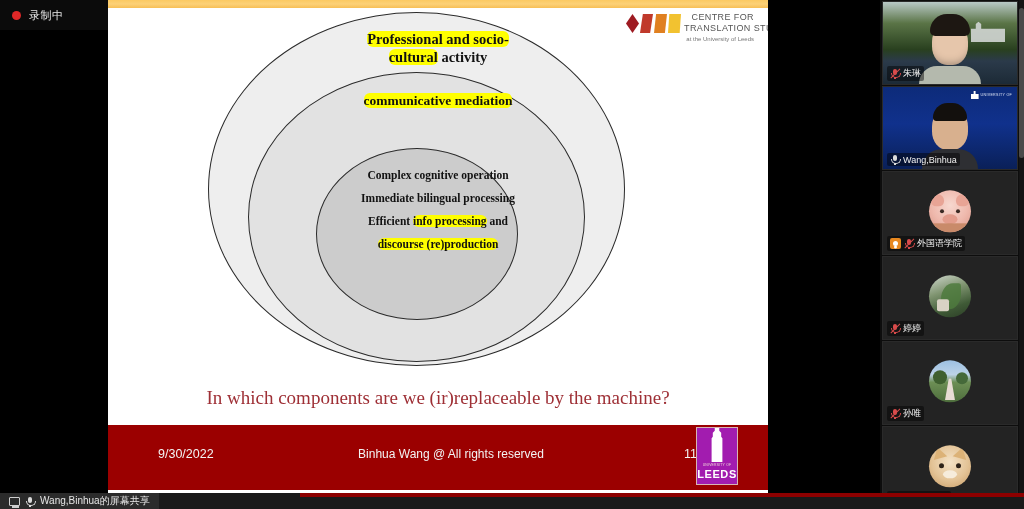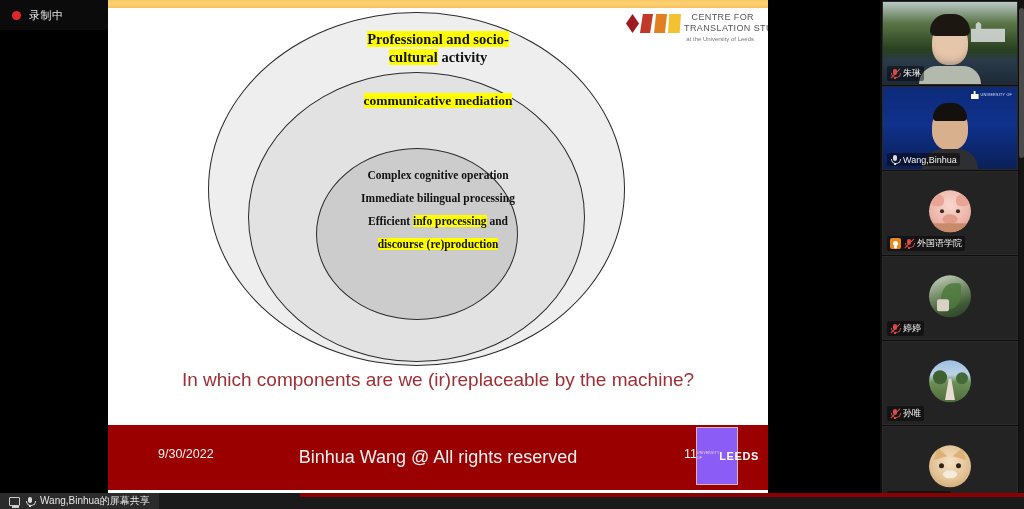--- a/index.html
+++ b/index.html
@@ -38,37 +38,37 @@
   .ring{position:absolute;border:1.3px solid #2b2b2b;border-radius:50%;box-sizing:border-box;}
   #ring-outer{left:100px;top:4px;width:417px;height:354px;background:#eeeeee;}
   #ring-middle{left:140px;top:64px;width:337px;height:290px;background:#e2e2e2;}
   #ring-inner{left:208px;top:140px;width:202px;height:172px;background:#cccccc;}
 
   .ring-text{position:absolute;width:100%;text-align:center;
     font-family:"Liberation Serif",serif;font-weight:bold;color:#111;}
   #t-outer{left:0;top:22px;font-size:14.5px;line-height:18px;}
   #t-middle{left:0;top:84px;font-size:13.5px;line-height:18px;}
   #t-inner{left:0;top:156px;font-size:11.5px;line-height:23px;}
-  .hl{background:#ffff00;}
-
-  
-  #caption{position:absolute;left:0;top:368px;width:660px;text-align:center;
-    font-family:Liberation Sans, sans-serif;color:#9e2f35;}
+  .hl{background:#ffff00;border-radius:6px;}
+
+  
+  #caption{position:absolute;left:0;top:386px;width:660px;text-align:center;
+    font-family:Liberation Serif, serif;color:#9e2f35;}
   #cap1{display:block;font-size:19px;line-height:24px;}
   #cap2{display:block;font-size:19px;line-height:24px;}
   #cap-cite{font-size:13px;}
 
   
   #slide-footer{position:absolute;left:0;top:425px;width:660px;height:65px;background:#9b0000;}
   #footer-date{position:absolute;left:50px;top:22px;color:#f3f3f3;font-size:12.5px;}
-  #footer-copy{position:absolute;left:0;top:22px;width:660px;text-align:center;color:#f3f3f3;font-size:18px;}
+  #footer-copy{position:absolute;left:0;top:22px;width:660px;text-align:center;color:#f3f3f3;font-size:12px;padding-left:13px;}
   #footer-page{position:absolute;left:576px;top:22px;color:#f3f3f3;font-size:12.5px;}
   #leeds-logo{position:absolute;left:717px-0;right:30px;top:2px;width:42px;height:58px;
-    background:#8b5cf6;border:1px solid #d8b4b4;box-sizing:border-box;
-    display:flex;flex-direction:row;align-items:center;justify-content:space-between;}
+    background:#a21caf;border:1px solid #d8b4b4;box-sizing:border-box;
+    display:flex;flex-direction:column;align-items:center;justify-content:flex-start;}
   #leeds-tower{width:15px;height:34px;background:#fff;margin-bottom:1px;
     clip-path:polygon(35% 0,65% 0,65% 8%,78% 14%,78% 26%,86% 30%,86% 100%,14% 100%,14% 30%,22% 26%,22% 14%,35% 8%);}
   #leeds-sub{color:#f0d8d8;font-size:3.4px;letter-spacing:.2px;line-height:5px;}
   #leeds-name{color:#fff;font-size:11px;font-weight:bold;letter-spacing:.6px;line-height:12px;}
 
   
   #participants{position:absolute;left:880px;top:0;width:144px;height:493px;background:#0d0d0d;overflow:hidden;}
   .tile{position:relative;width:136px;height:84px;margin:1px 0 1px 2px;background:#1f1f1f;
     border:1px solid #2a2a2a;box-sizing:border-box;overflow:hidden;}
   .tile-badge{position:absolute;left:4px;bottom:3px;display:flex;align-items:center;gap:3px;

